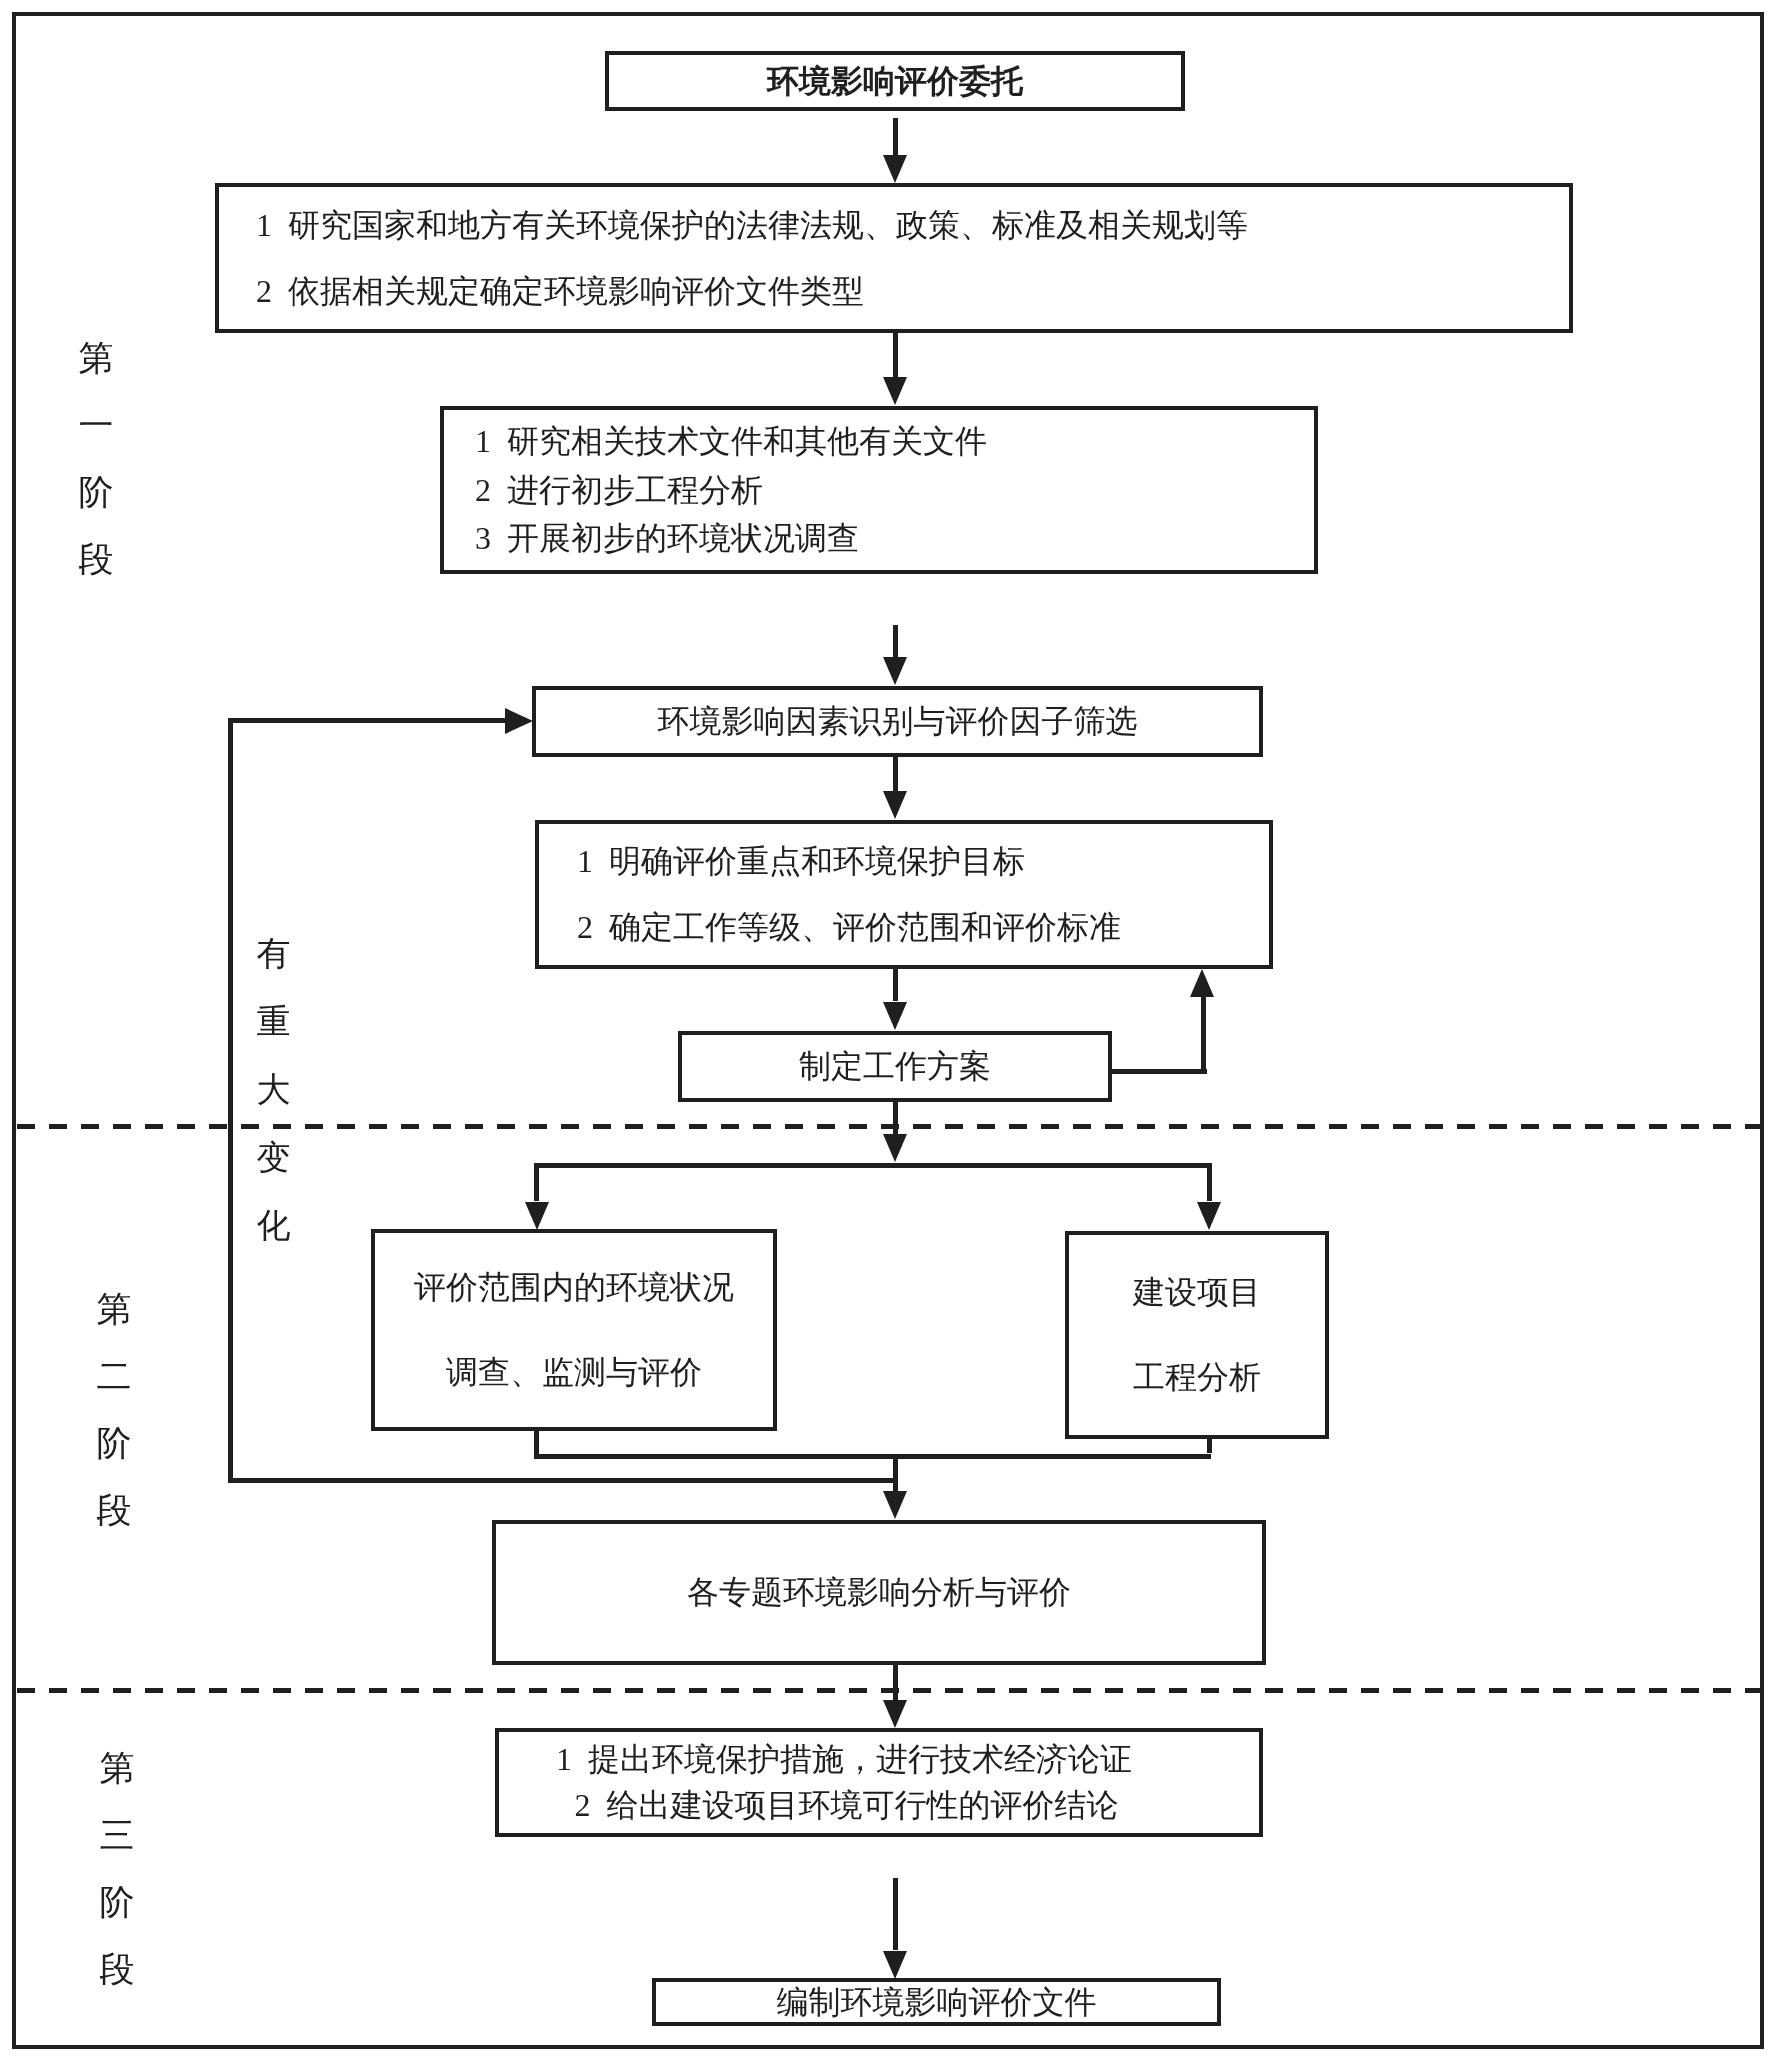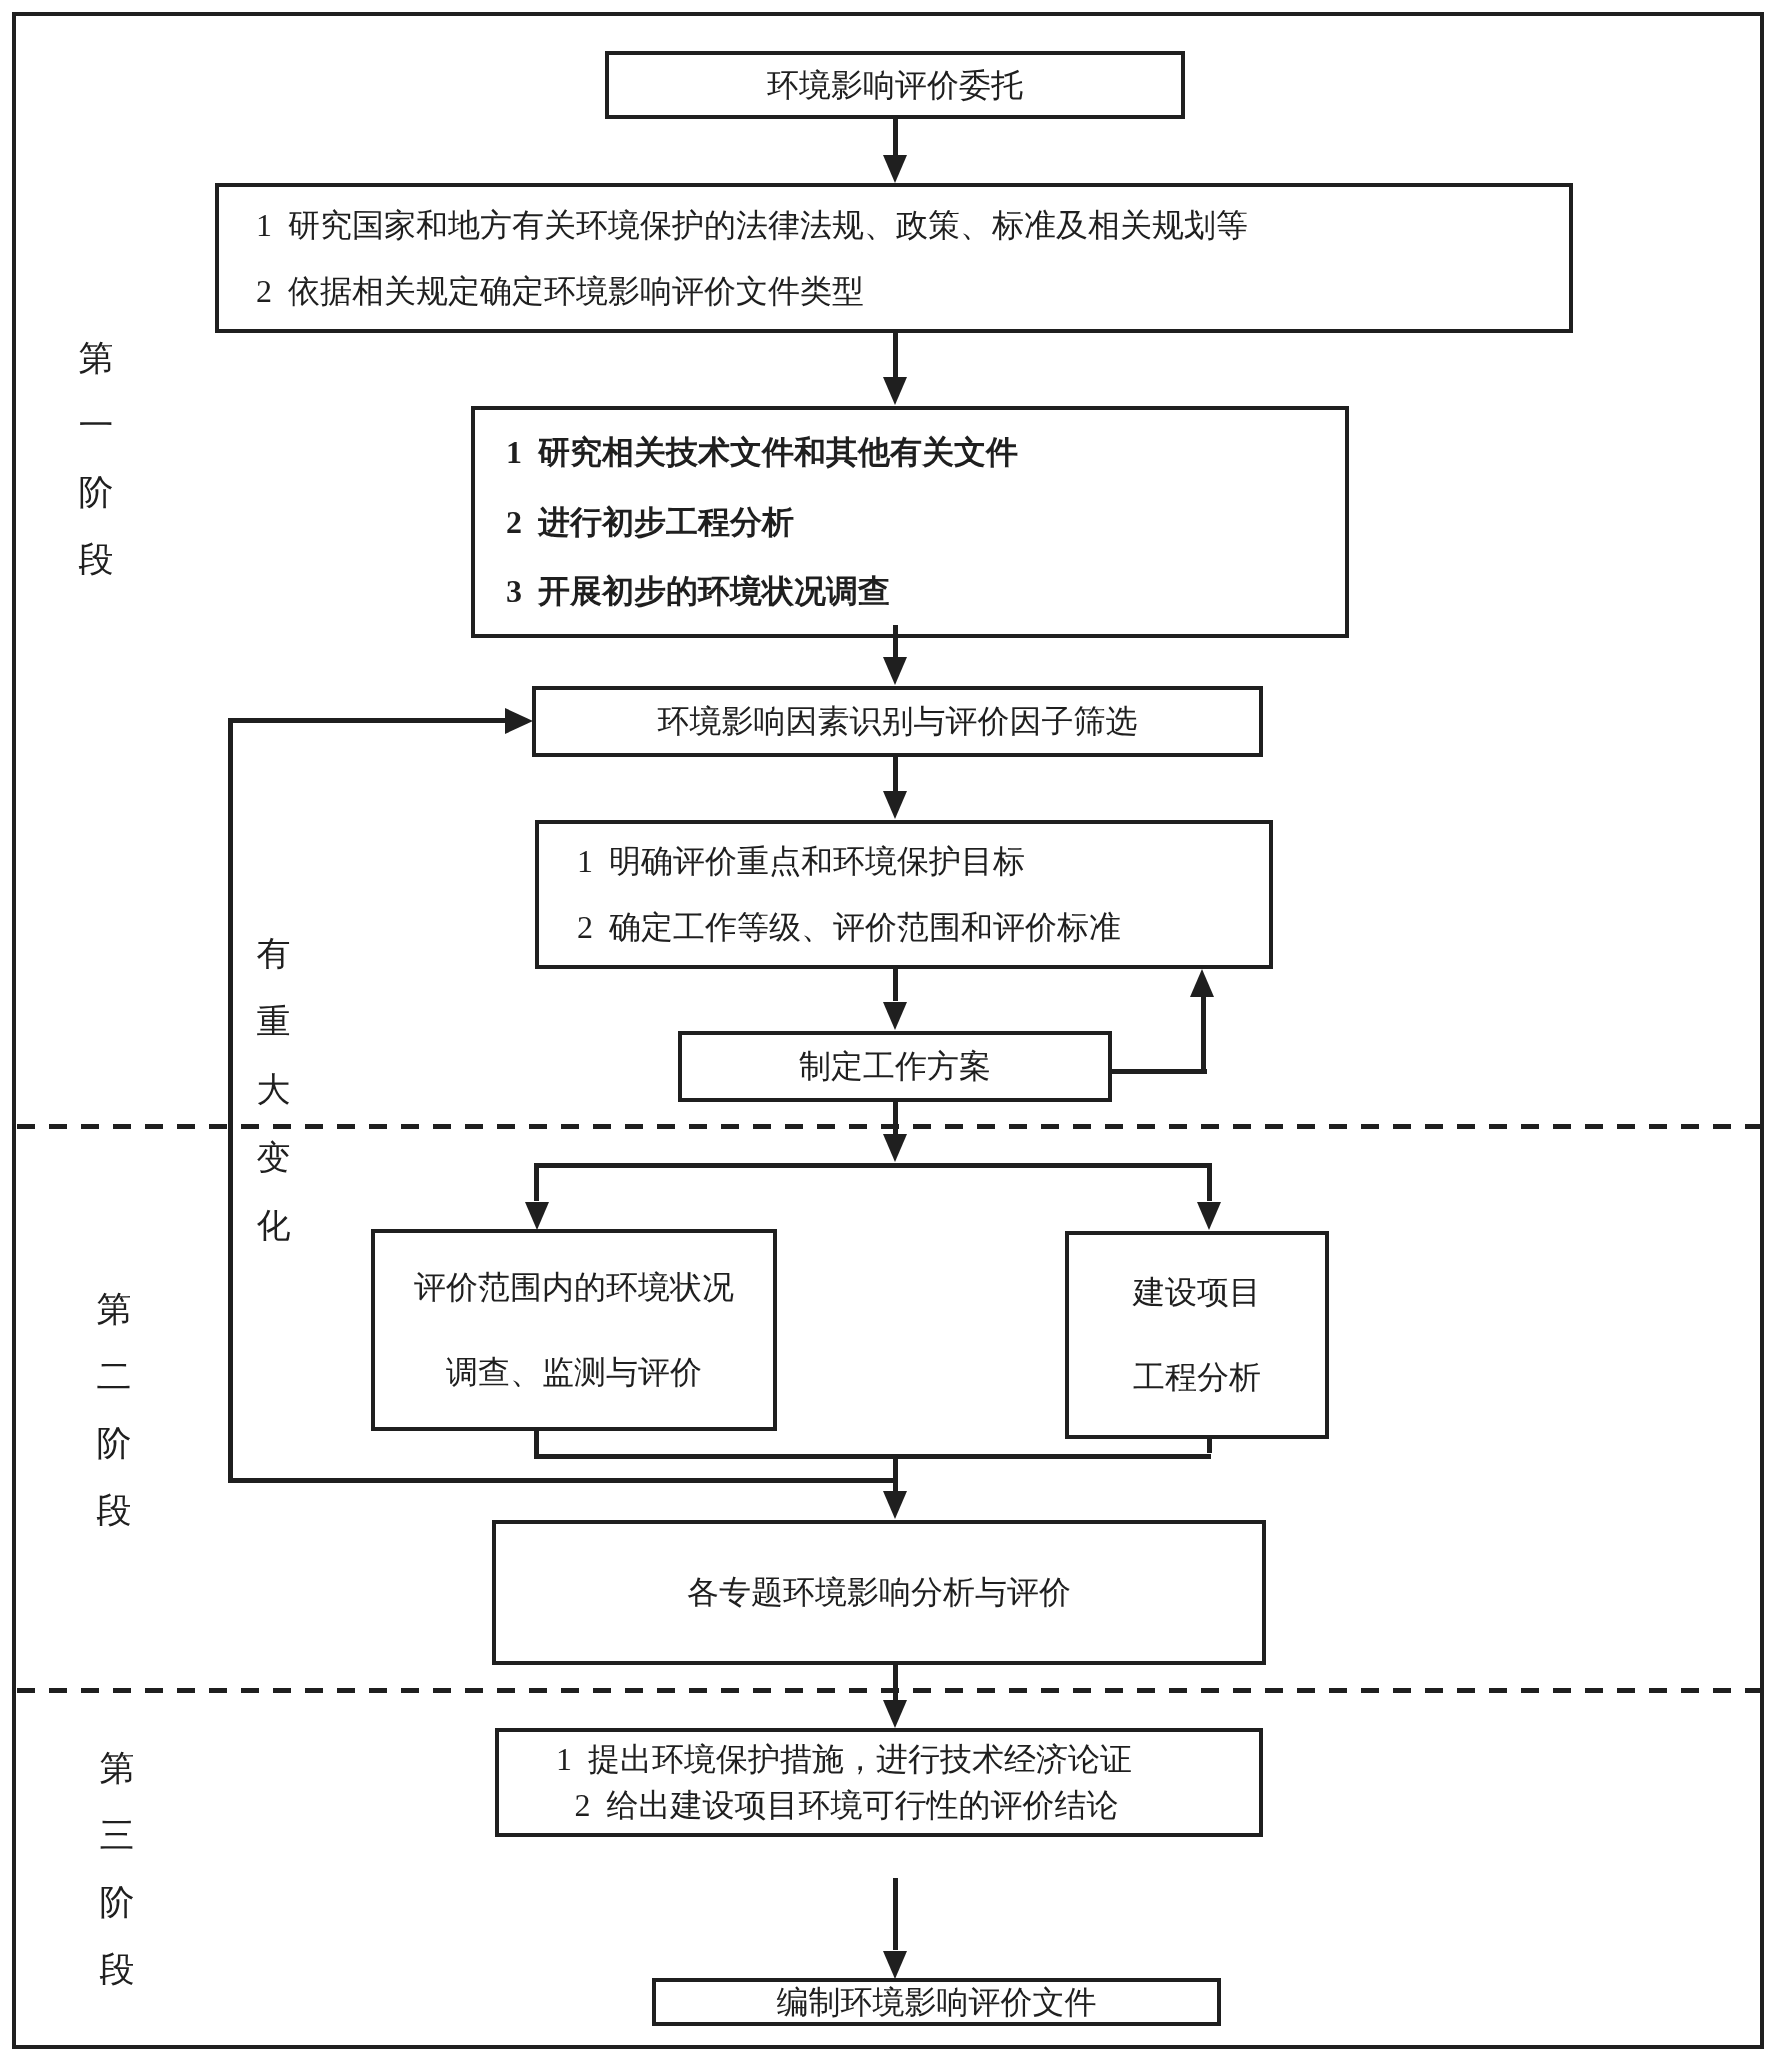--- a/index.html
+++ b/index.html
@@ -65,30 +65,30 @@
   </div>
 
   <div class="vtext fblabel" style="left:246px;top:920px;width:55px;">
     <span class="vchar">有</span>
     <span class="vchar">重</span>
     <span class="vchar">大</span>
     <span class="vchar">变</span>
     <span class="vchar">化</span>
   </div>
 
-  <div class="box center" style="left:605px;top:51px;width:580px;height:68px;">
+  <div class="box center" style="left:605px;top:51px;width:580px;height:60px;font-weight:bold;">
     <span>环境影响评价委托</span>
   </div>
 
   <div class="box lines" style="left:215px;top:183px;width:1358px;height:150px;padding:5.1px 10.3px 5.1px 37px;">
     <div class="bline">1  研究国家和地方有关环境保护的法律法规、政策、标准及相关规划等</div>
     <div class="bline">2  依据相关规定确定环境影响评价文件类型</div>
   </div>
 
-  <div class="box lines" style="left:471px;top:406px;width:878px;height:232px;padding:7.2px 10.3px 7.2px 31px;font-weight:bold;">
+  <div class="box lines" style="left:440px;top:406px;width:878px;height:168px;padding:7.2px 10.3px 7.2px 31px;">
     <div class="bline">1  研究相关技术文件和其他有关文件</div>
     <div class="bline">2  进行初步工程分析</div>
     <div class="bline">3  开展初步的环境状况调查</div>
   </div>
 
   <div class="box center" style="left:532px;top:686px;width:731px;height:71px;">
     <span>环境影响因素识别与评价因子筛选</span>
   </div>
 
   <div class="box lines" style="left:535px;top:820px;width:738px;height:149px;padding:5.1px 10.3px 5.1px 38px;">

